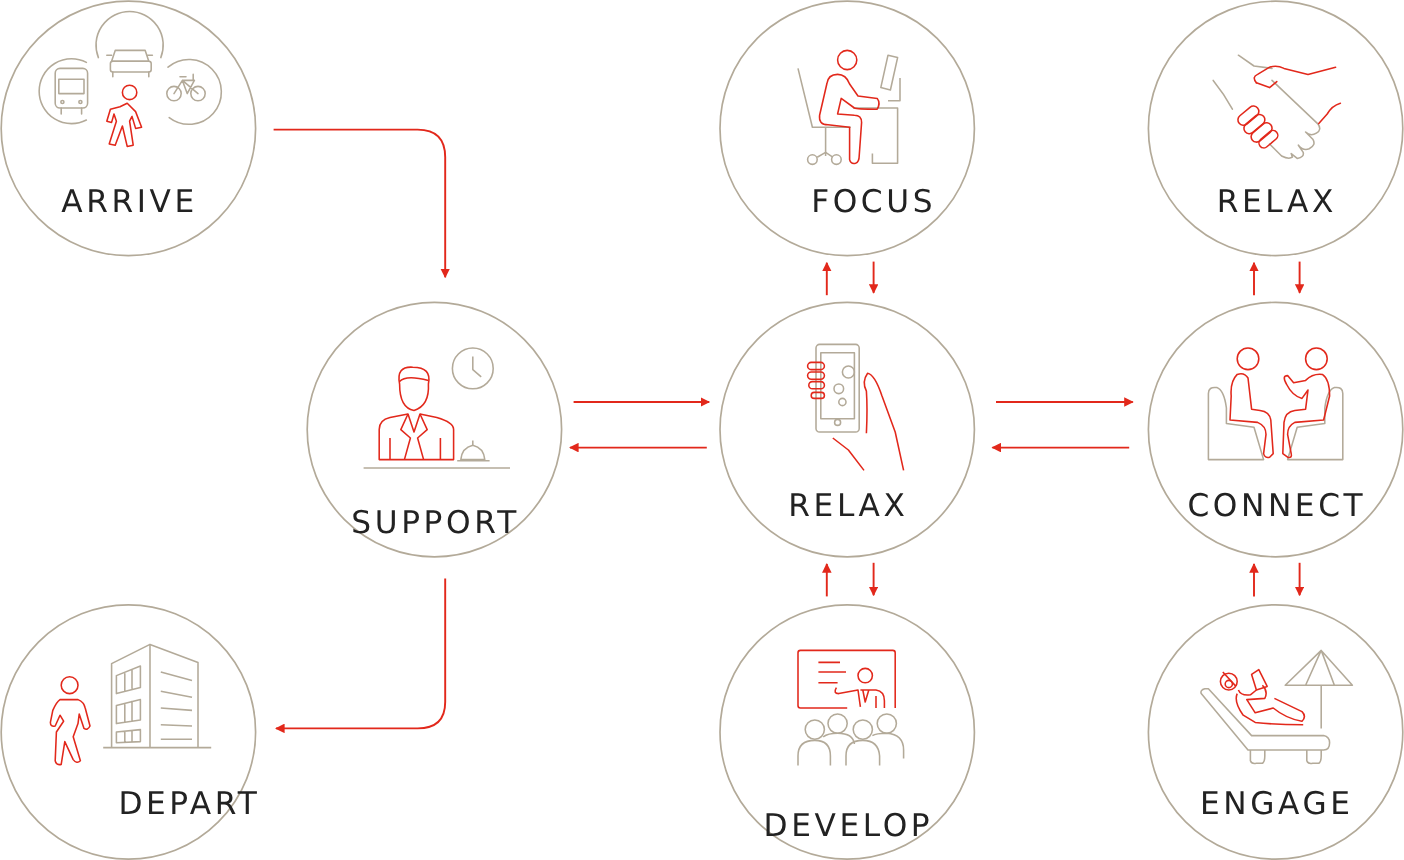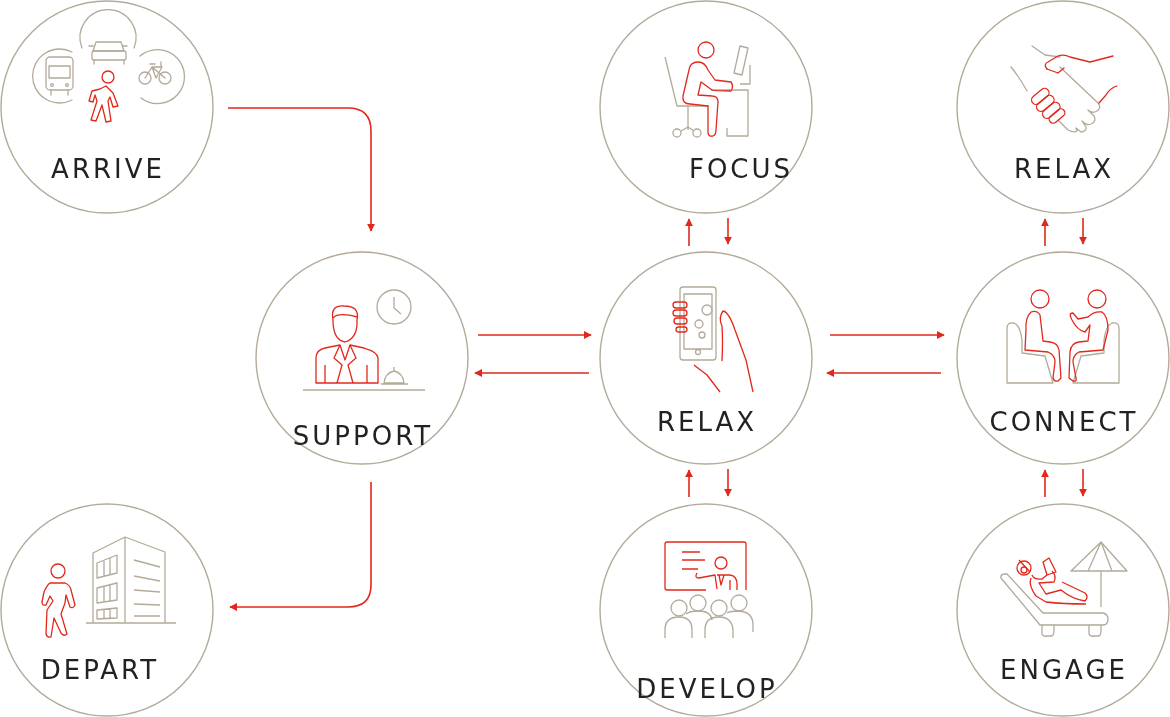--- a/index.html
+++ b/index.html
@@ -196,19 +196,19 @@
       <path d="M1019,560 L1030,572"></path>
       <path d="M1043,562 L1049,558 L1056,572 L1047,575 Z"></path>
       <path d="M1032,575 Q1034,580 1042,579 L1047,575 M1052,571 Q1057,576 1054,582 L1039,583 L1046,594 L1061,590 Q1072,599 1085,601 Q1089,597 1085,593 L1062,582"></path>
       <path d="M1031,578 Q1028,585 1036,596 L1046,602 Q1063,604 1086,604"></path>
     </g>
   </g>
 </svg>
 
 <div class="node-label" style="left:8px; top:154px;">ARRIVE</div>
 <div class="node-label" style="left:263px; top:421px;">SUPPORT</div>
-<div class="node-label" style="left:641px; top:154px;">FOCUS</div>
+<div class="node-label" style="left:628px; top:154px;">FOCUS</div>
 <div class="node-label" style="left:607px; top:407px;">RELAX</div>
 <div class="node-label" style="left:964px; top:154px;">RELAX</div>
 <div class="node-label" style="left:964px; top:407px;">CONNECT</div>
-<div class="node-label" style="left:0; top:655px;">DEPART</div>
+<div class="node-label" style="left:17px; top:655px;text-align:right;">DEPART</div>
 <div class="node-label" style="left:607px; top:655px;margin-top:19px;">DEVELOP</div>
 <div class="node-label" style="left:964px; top:655px;">ENGAGE</div>
 
 </body></html>

